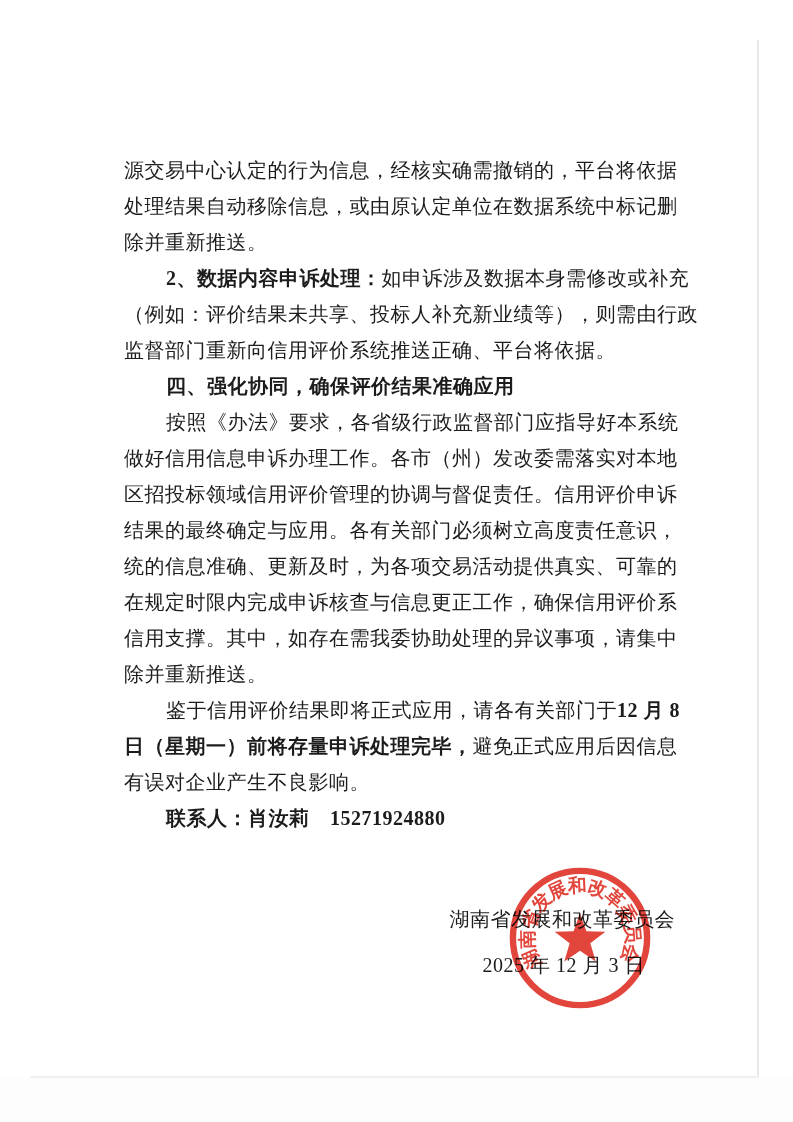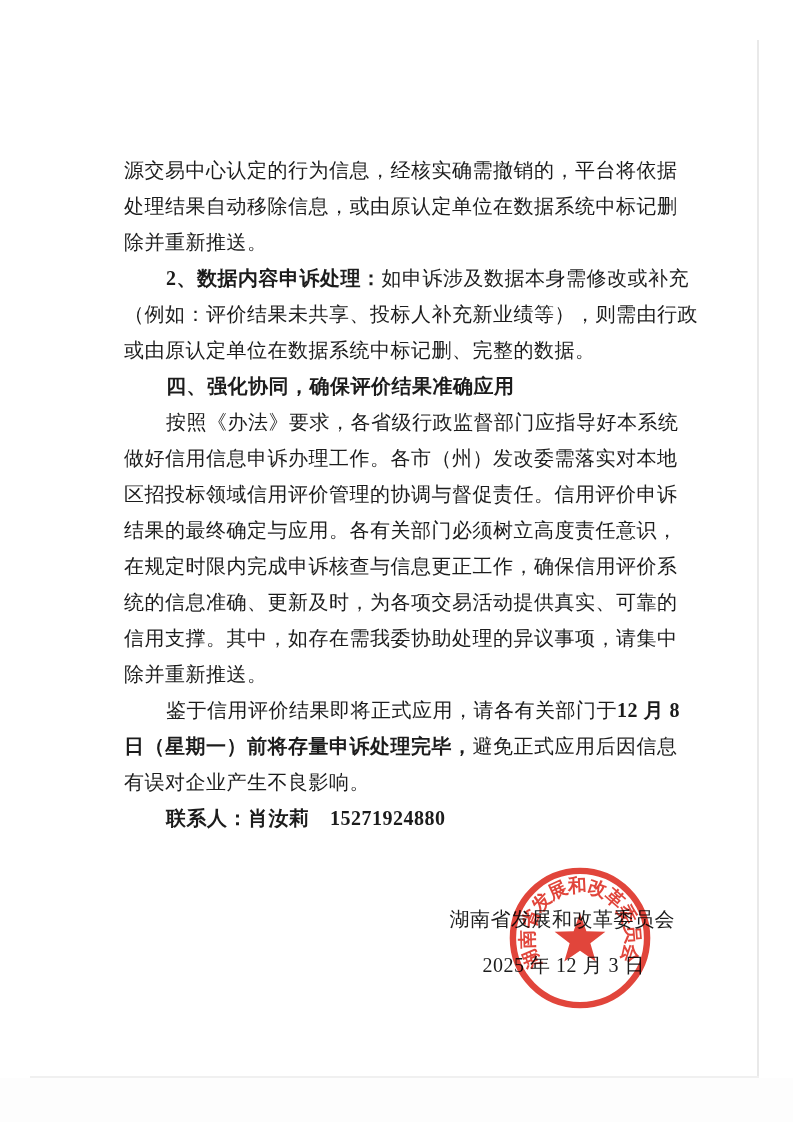--- a/index.html
+++ b/index.html
@@ -61,28 +61,28 @@
   <div class="edge-v"></div>
   <div class="edge-h"></div>
   <div class="below-strip"></div>
 
   <div class="doc-body" id="doc-body">
       <div class="line jst"><span>源交易中心认定的行为信息，经核实确需撤销的，平台将依据</span></div>
       <div class="line jst"><span>处理结果自动移除信息，或由原认定单位在数据系统中标记删</span></div>
       <div class="line"><span>除并重新推送。</span></div>
       <div class="line ind jst"><span class="b">2、数据内容申诉处理：</span><span>如申诉涉及数据本身需修改或补充</span></div>
       <div class="line jst"><span>（例如：评价结果未共享、投标人补充新业绩等），则需由行政</span></div>
-      <div class="line"><span>或由原认定单位在数据系统中标记删、完整的数据。</span></div>
+      <div class="line"><span>监督部门重新向信用评价系统推送正确、平台将依据。</span></div>
       <div class="line ind"><span class="b">四、强化协同，确保评价结果准确应用</span></div>
       <div class="line ind jst"><span>按照《办法》要求，各省级行政监督部门应指导好本系统</span></div>
       <div class="line jst"><span>做好信用信息申诉办理工作。各市（州）发改委需落实对本地</span></div>
       <div class="line jst"><span>区招投标领域信用评价管理的协调与督促责任。信用评价申诉</span></div>
       <div class="line jst"><span>结果的最终确定与应用。各有关部门必须树立高度责任意识，</span></div>
+      <div class="line jst"><span>统的信息准确、更新及时，为各项交易活动提供真实、可靠的</span></div>
       <div class="line jst"><span>在规定时限内完成申诉核查与信息更正工作，确保信用评价系</span></div>
-      <div class="line jst"><span>统的信息准确、更新及时，为各项交易活动提供真实、可靠的</span></div>
       <div class="line jst"><span>信用支撑。其中，如存在需我委协助处理的异议事项，请集中</span></div>
       <div class="line"><span>除并重新推送。</span></div>
       <div class="line ind jst"><span>鉴于信用评价结果即将正式应用，请各有关部门于</span><span class="b">12 月 8</span></div>
       <div class="line jst"><span class="b">日（星期一）前将存量申诉处理完毕，</span><span>避免正式应用后因信息</span></div>
       <div class="line"><span>有误对企业产生不良影响。</span></div>
       <div class="line ind"><span class="b">联系人：肖汝莉　15271924880</span></div>
     </div>
 
   <div class="sig-org">湖南省发展和改革委员会</div>
   <div class="sig-date">2025 年 12 月 3 日</div>

